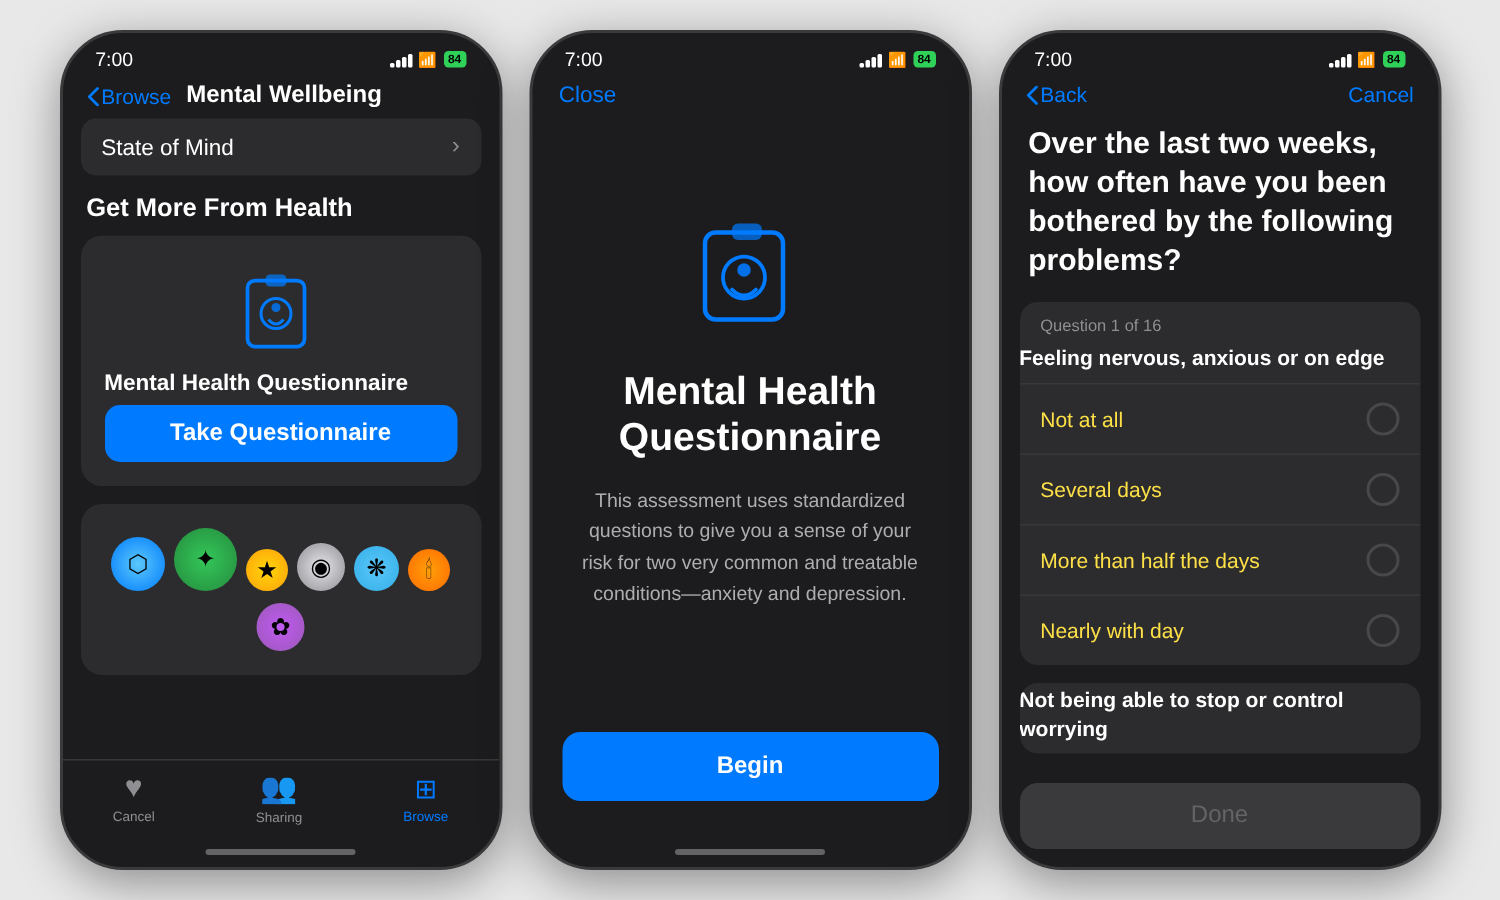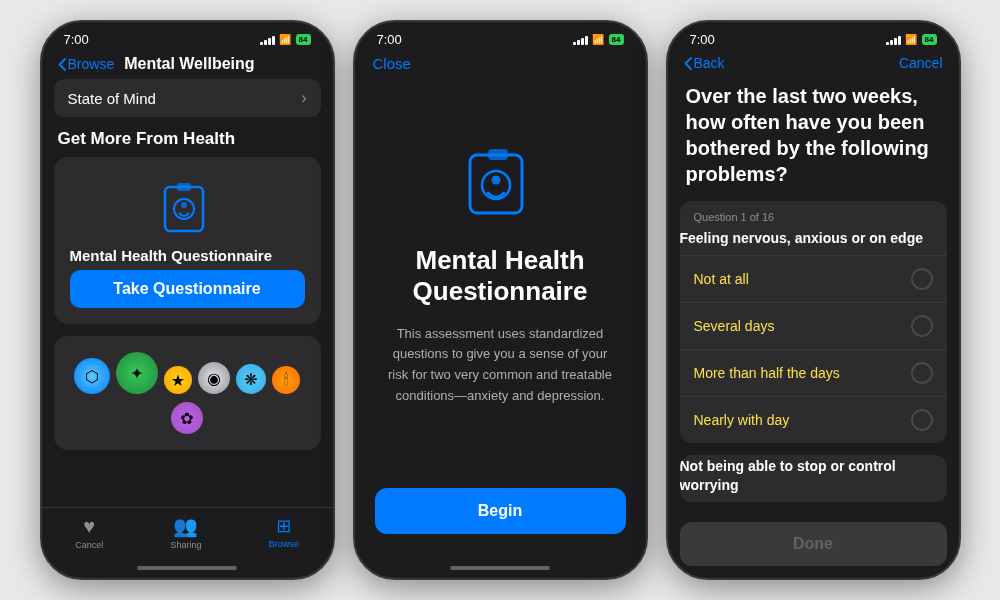--- a/index.html
+++ b/index.html
@@ -366,21 +366,21 @@
       flex-shrink: 0;
     }
     .p3-done-btn {
       background: #3a3a3c;
       color: #636366;
       border: none;
       border-radius: 12px;
       width: 100%;
       padding: 13px;
       font-size: 16px;
-      font-weight: 700;
+      font-weight: 400;
       cursor: not-allowed;
     }
   </style>
 </head>
 <body>
 
 <div class="phone">
 
   <div class="status-bar">
     <span class="status-time">7:00</span>

